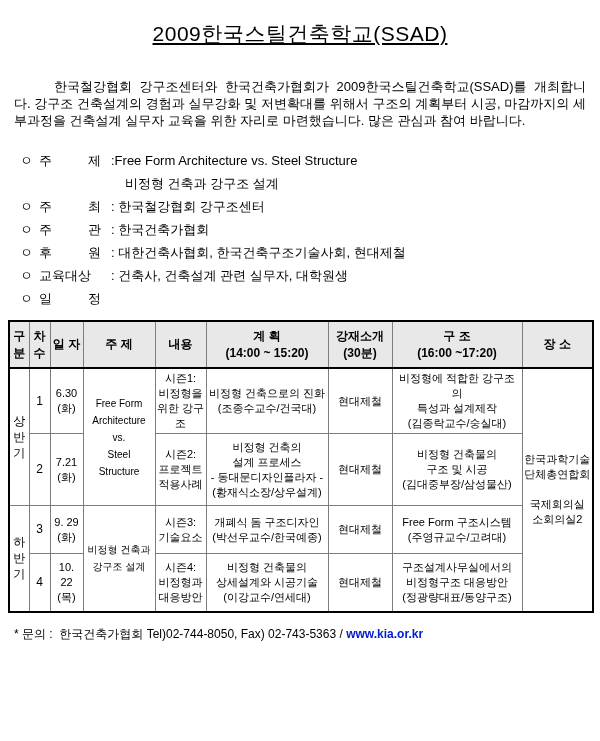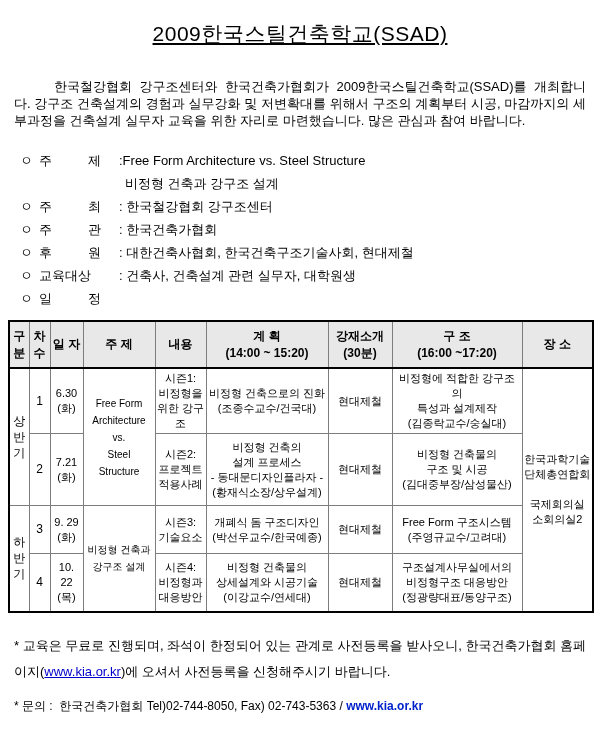--- a/index.html
+++ b/index.html
@@ -19,21 +19,21 @@
 
   .intro {
     font-size: 13px; line-height: 17px; text-align: justify;
     text-indent: 40px; word-break: break-all; margin: 0 1px 20px 1px;
   }
 
   .bullets { font-size: 13px; margin: 0 0 10px 2px; }
   .bullet { display: flex; line-height: 23px; }
   .b-marker { flex: 0 0 24px; padding-left: 5px; }
   .b-label { flex: 0 0 62px; text-align: justify; text-align-last: justify; white-space: pre; }
-  .b-value { margin-left: 18px; white-space: pre; }
+  .b-value { margin-left: 10px; white-space: pre; }
   .b-sub { margin-left: 110px; line-height: 23px; }
 
   table.schedule {
     border-collapse: collapse; table-layout: fixed;
     width: 584px; margin: 6px 0 0 -5px;
     border: 2px solid #000;
   }
   .schedule th, .schedule td {
     border: 1px solid #7d7d7d;
     text-align: center; vertical-align: middle;
@@ -213,17 +213,16 @@
 상세설계와 시공기술
 (이강교수/연세대)</td>
         <td>현대제철</td>
         <td>구조설계사무실에서의
 비정형구조 대응방안
 (정광량대표/동양구조)</td>
       </tr>
     </tbody>
   </table>
 
-  <p class="note1"><span>* 교육은 무료로 진행되며, 좌석이 한정되어 있는 관계로 사전등록을 받사오니, 한국건축가협회 홈페이지(</span><a class="link-underline">www.kia.or.kr</a><span>)에 오셔서 사전등록을 신청해주시기 바랍니다.</span></p>
 
   <p class="note2"><span>* 문의 :  한국건축가협회 Tel)02-744-8050, Fax) 02-743-5363 / </span><a class="link-bold">www.kia.or.kr</a></p>
 
 </div>
 
 </body></html>

